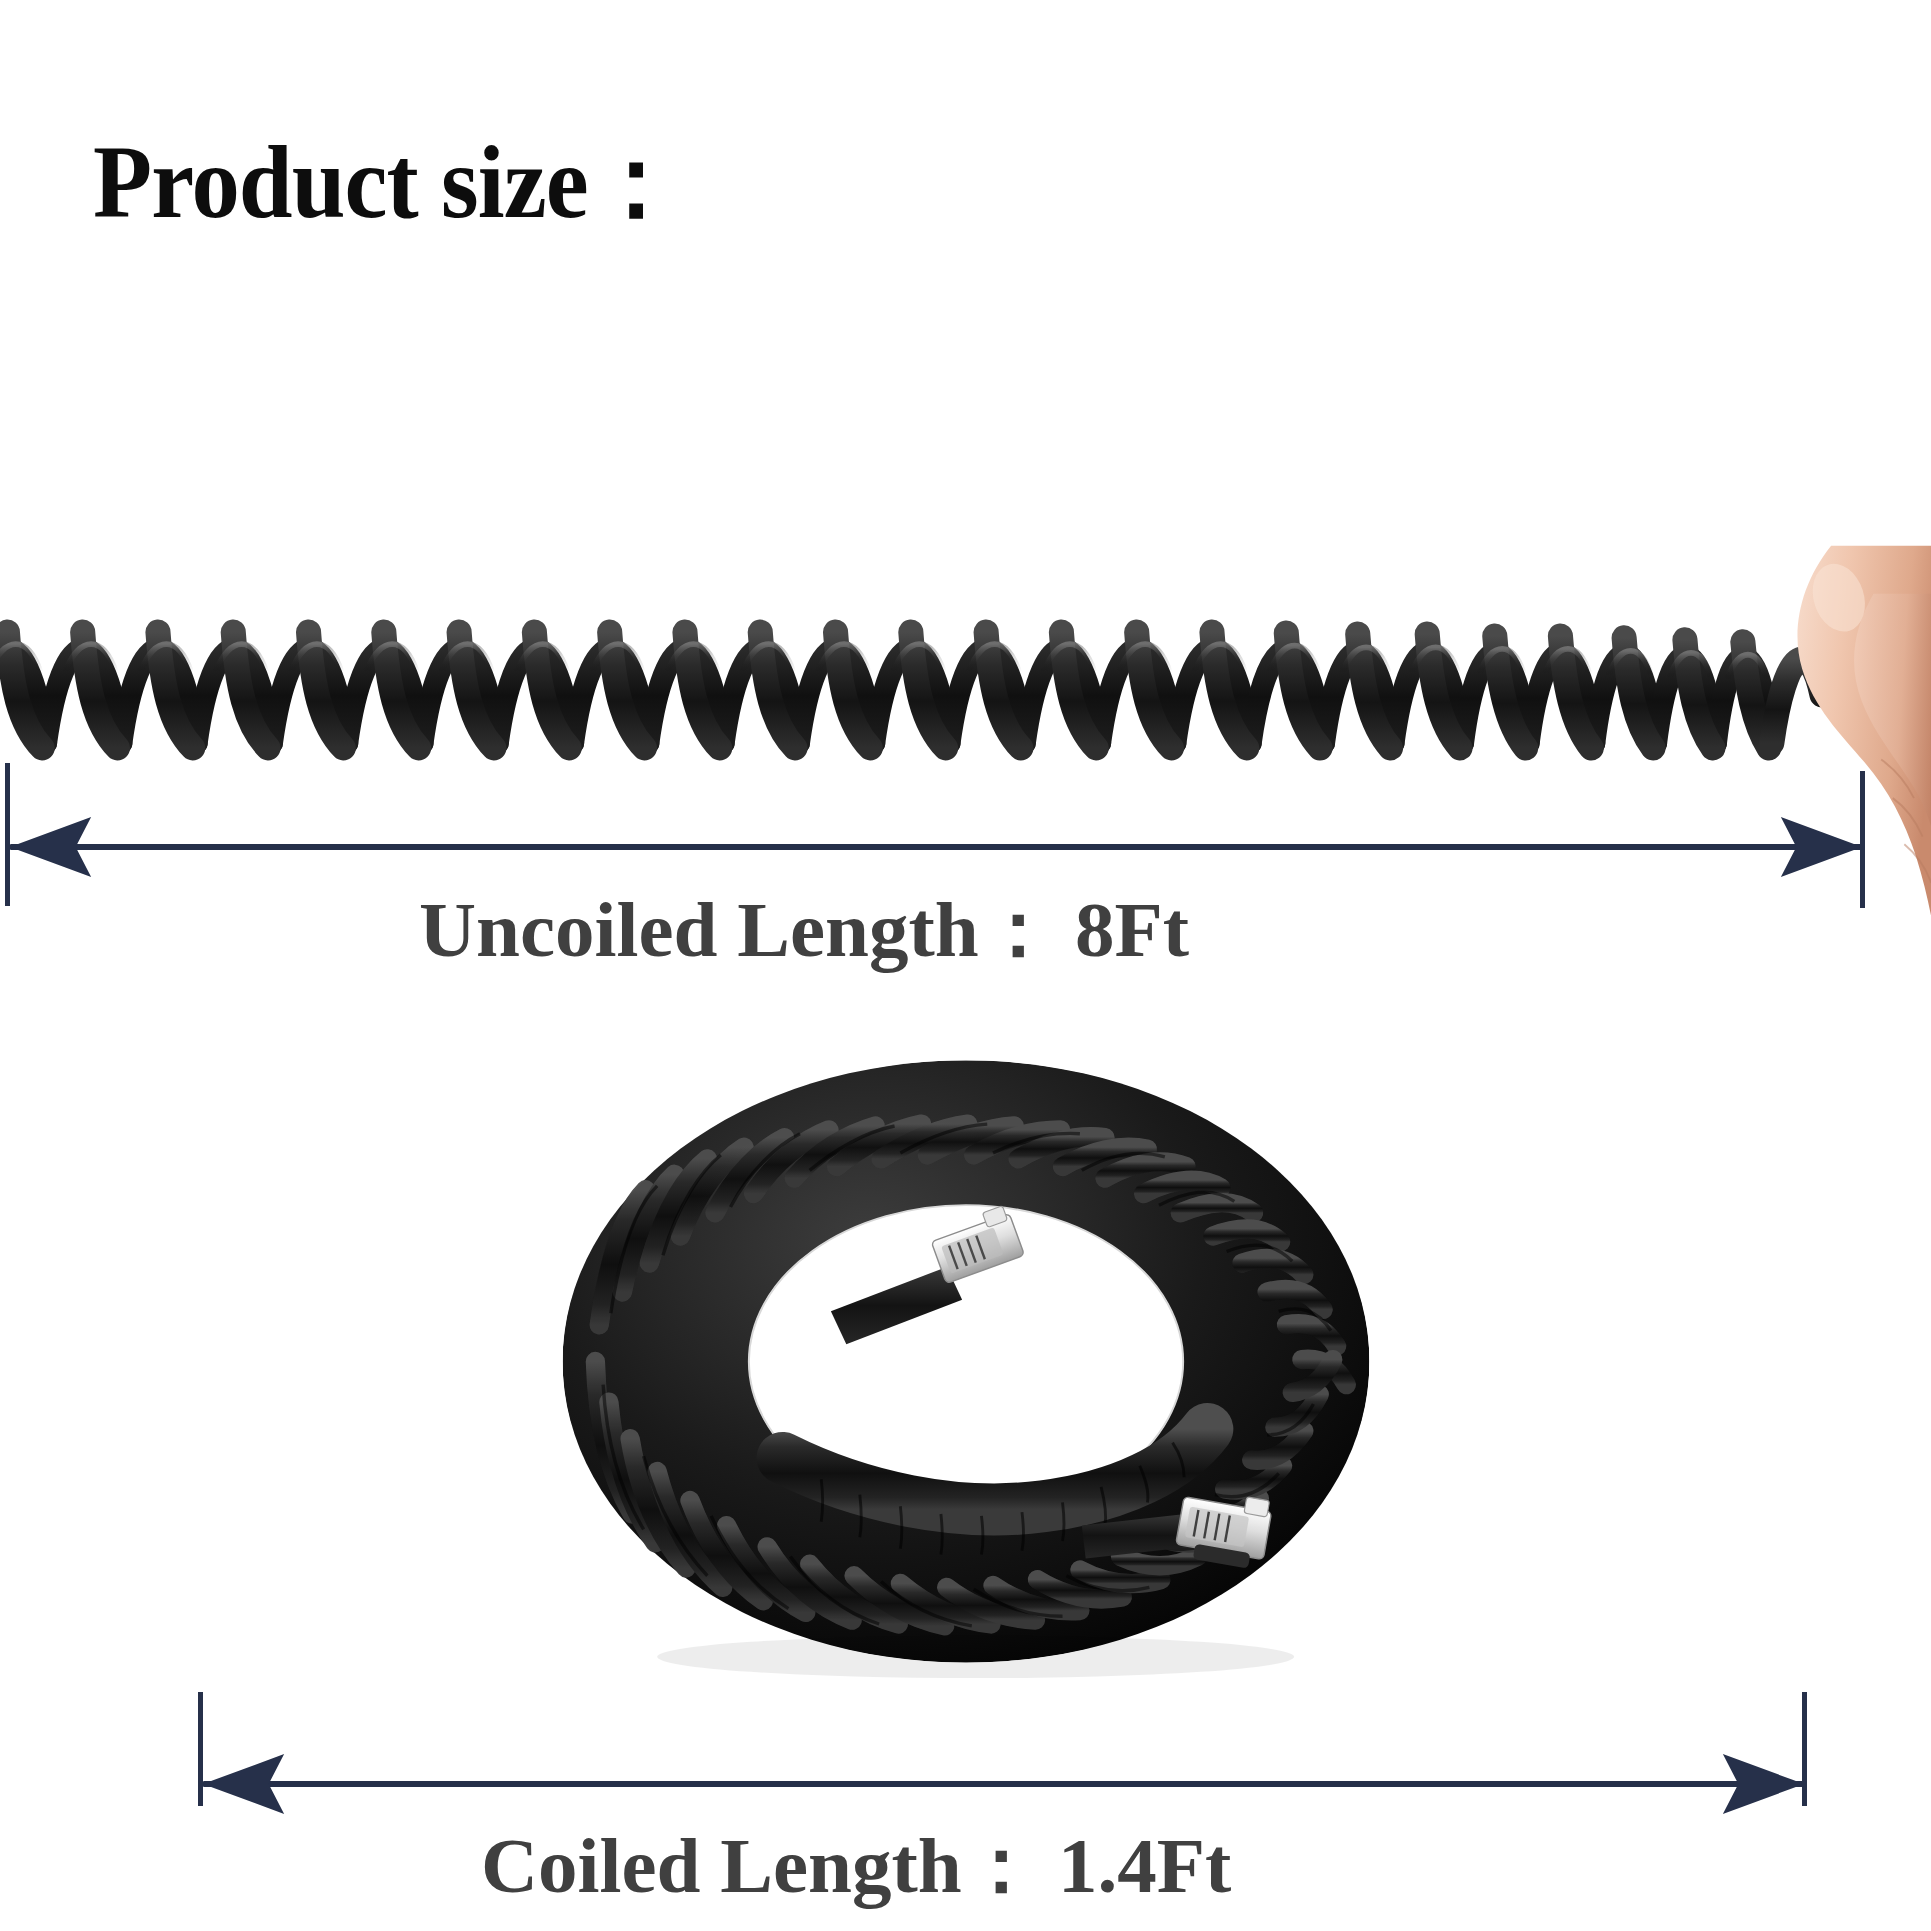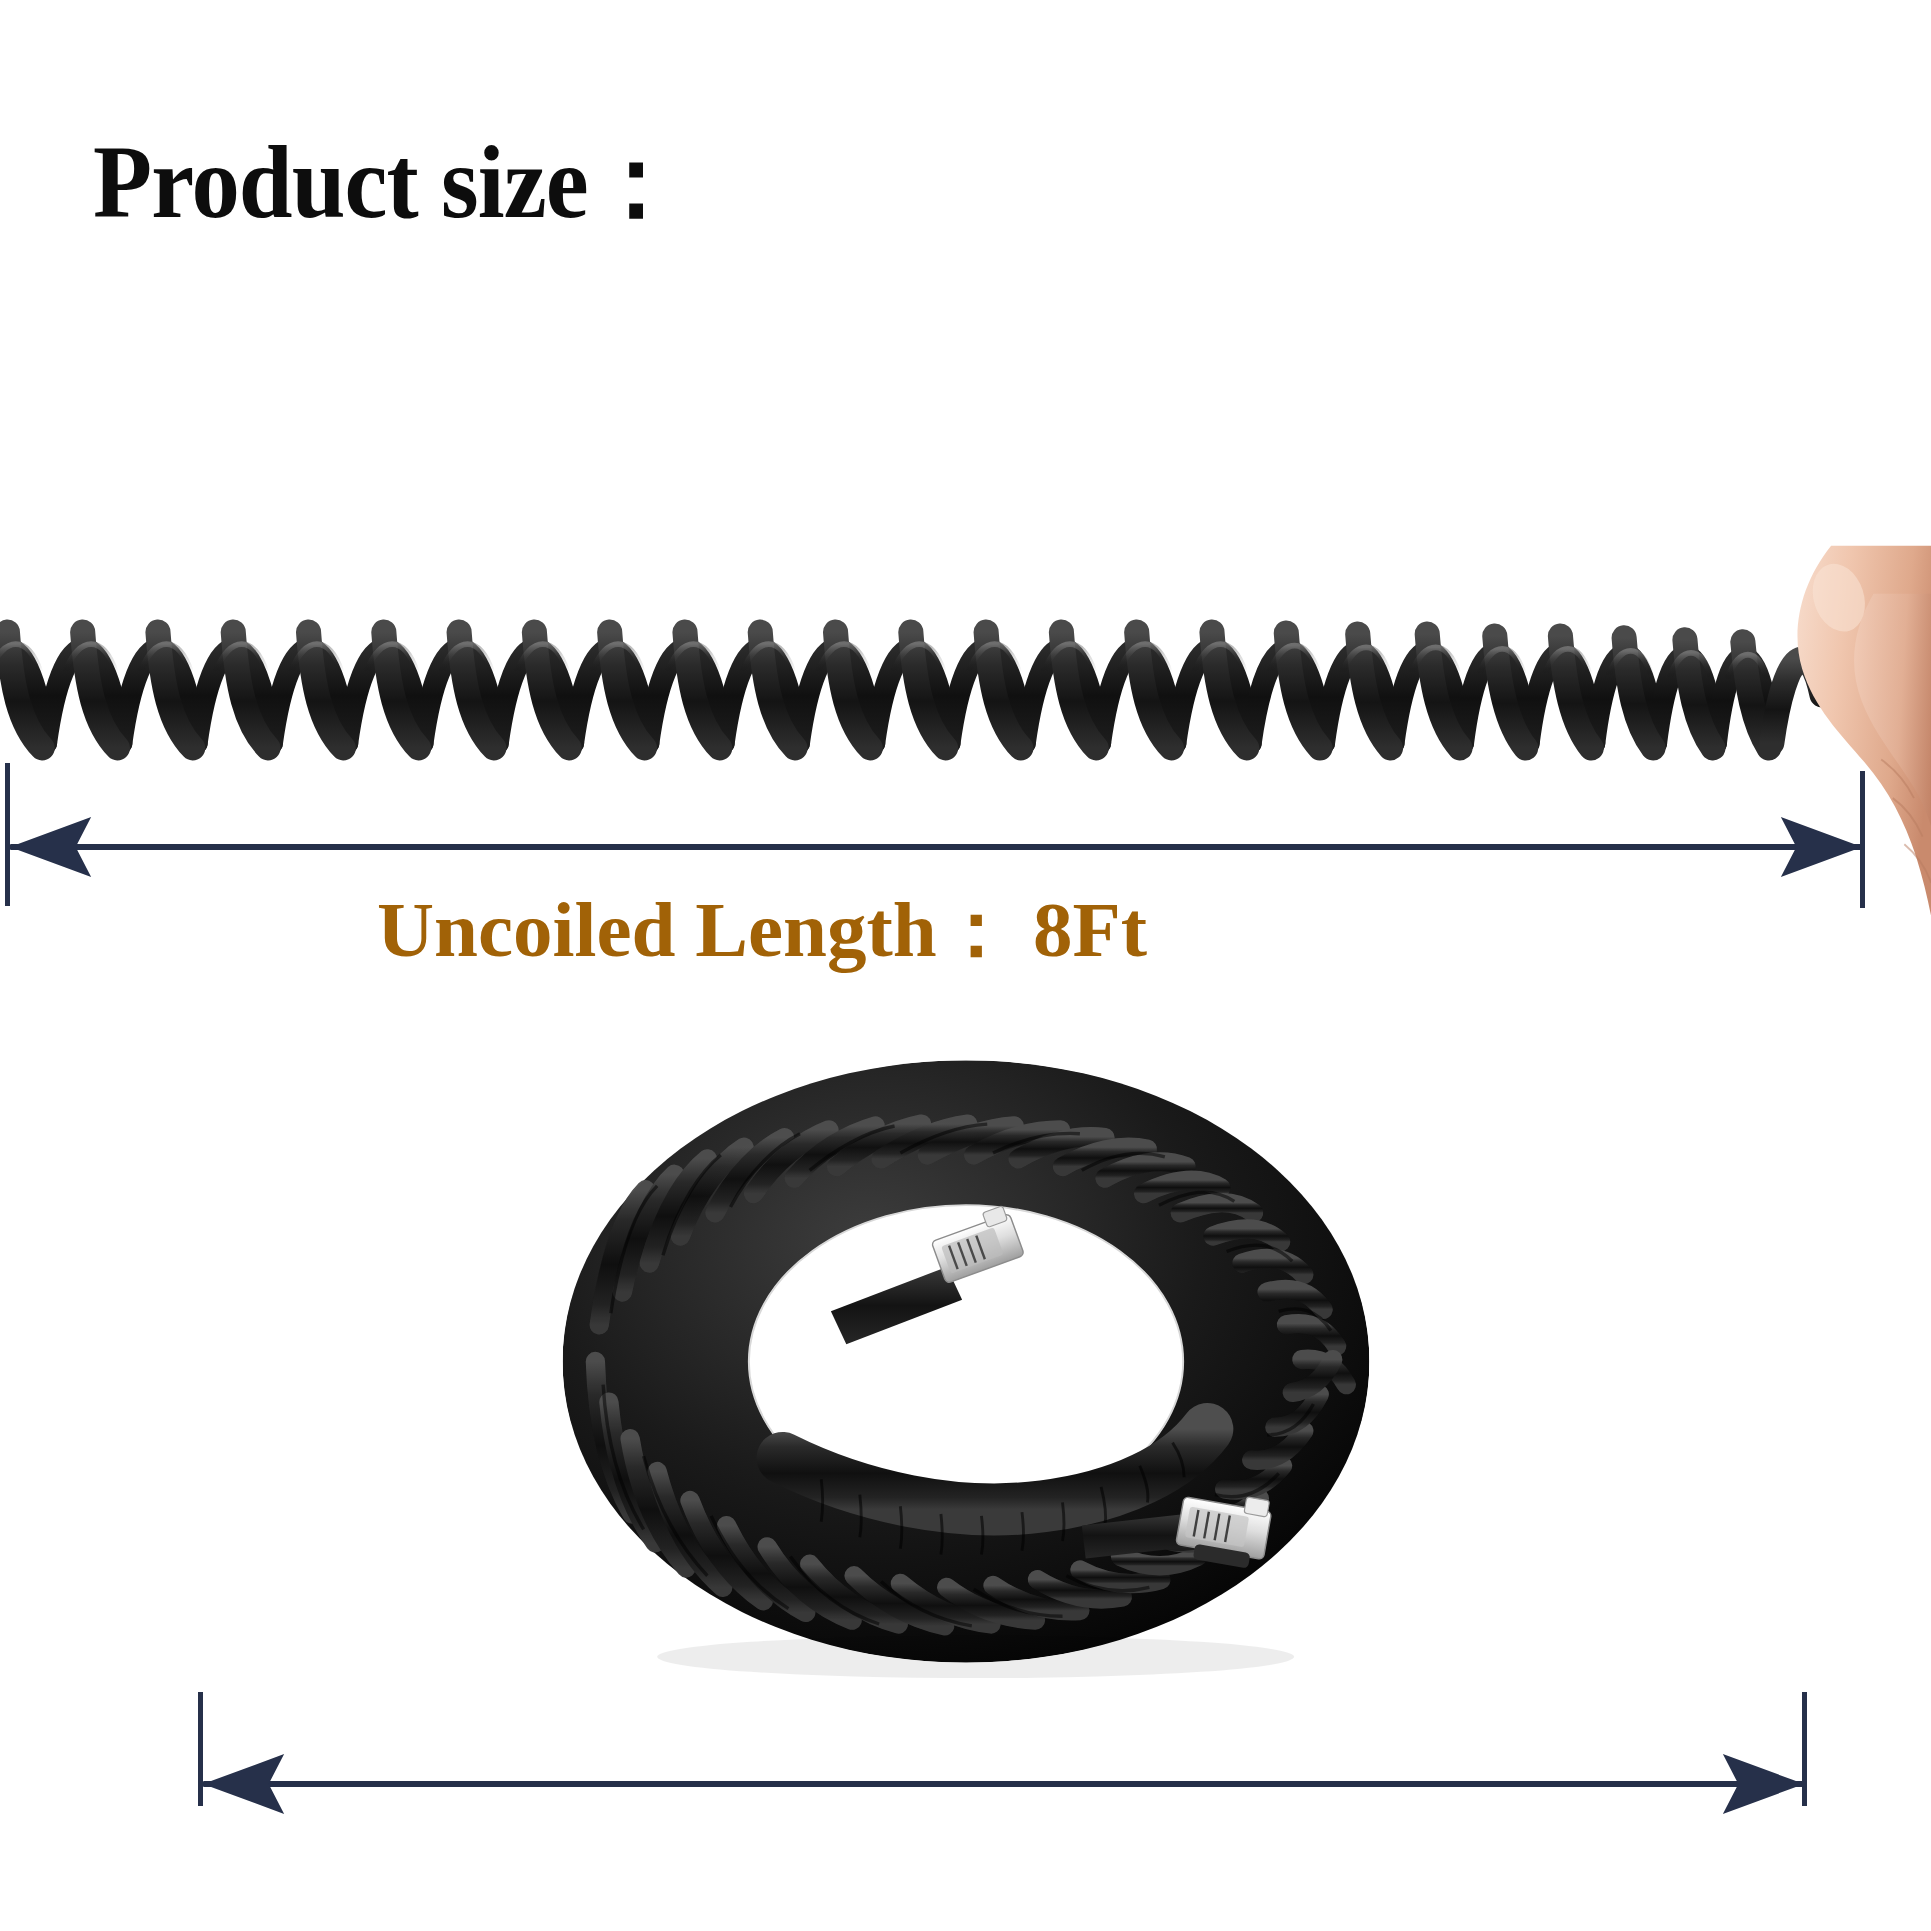--- a/index.html
+++ b/index.html
@@ -41,23 +41,24 @@
     border-radius:1px;
   }
   .dim .head{position:absolute;width:0;height:0;}
   .dim .head svg{display:block;overflow:visible;}
 
   .dimlabel{
     position:absolute;
     font-family:"Liberation Serif", serif;
     font-weight:700;
     font-size:79px;
-    color:#a16207;
+    color:#404040;
     white-space:nowrap;
     letter-spacing:0px;
+    margin-left:42px;
   }
   .dimlabel .val{margin-left:17.4px;}
 
   
   #coil-stretched{position:absolute;left:-39px;top:579px;width:1863px;height:222px;}
   #coil-stretched svg{display:block;}
 
   
   #hand{position:absolute;left:1781px;top:555px;width:159px;height:386px;}
   #hand svg{display:block;overflow:visible;}
@@ -415,15 +416,18 @@
         <path d="M 2 35 L 86 4 L 70 35 L 86 66 Z" fill="#26304a"></path>
       </svg>
     </div>
     <div class="head" style="left:1804px; top:92px;">
       <svg width="87" height="68" viewBox="0 0 90 70" style="position:absolute;left:-85px;top:-34px;">
         <path d="M 88 35 L 4 4 L 20 35 L 4 66 Z" fill="#26304a"></path>
       </svg>
     </div>
   </div>
 
+  <div class="dimlabel" style="left:439px; top:1813px;">
+    <span>Coiled Length：</span><span class="val">1.4Ft</span>
+  </div>
 
 </div>
 
 
 </body></html>

